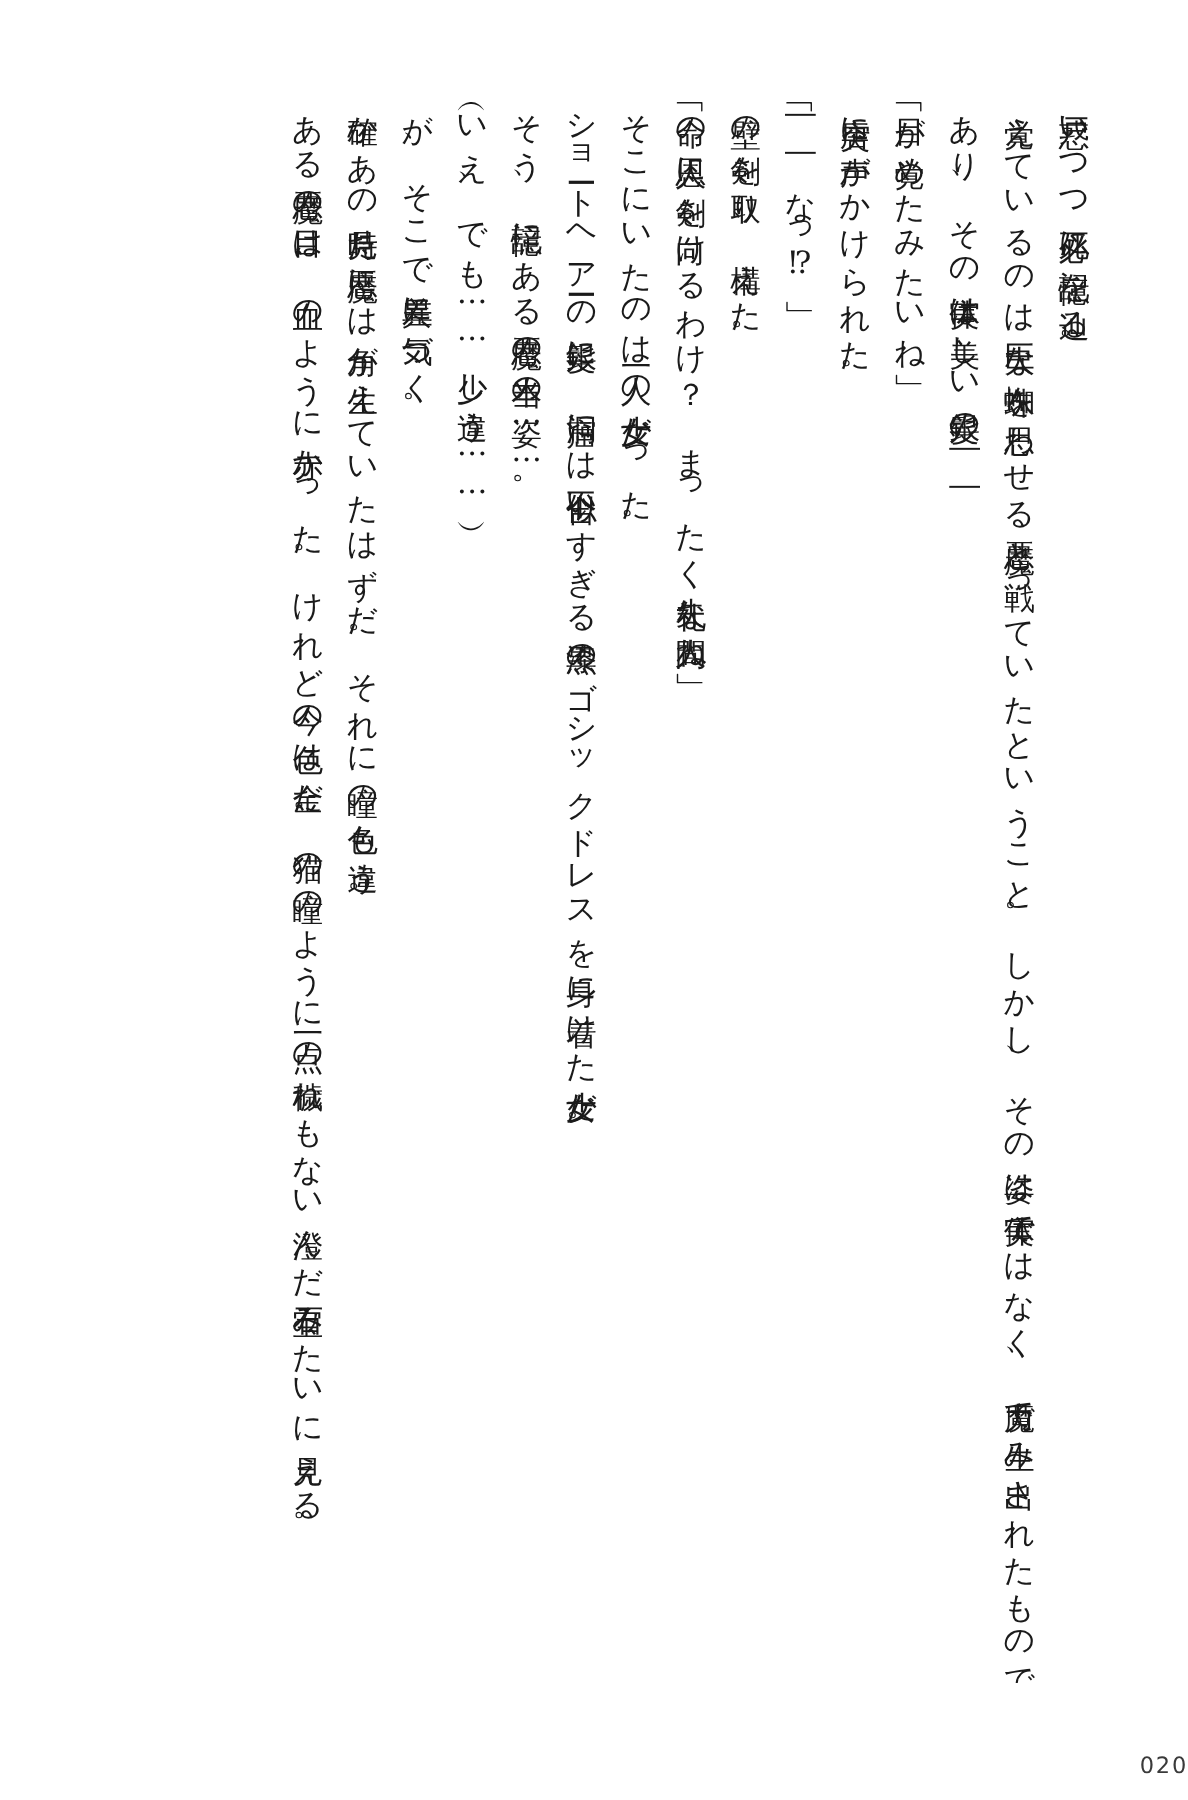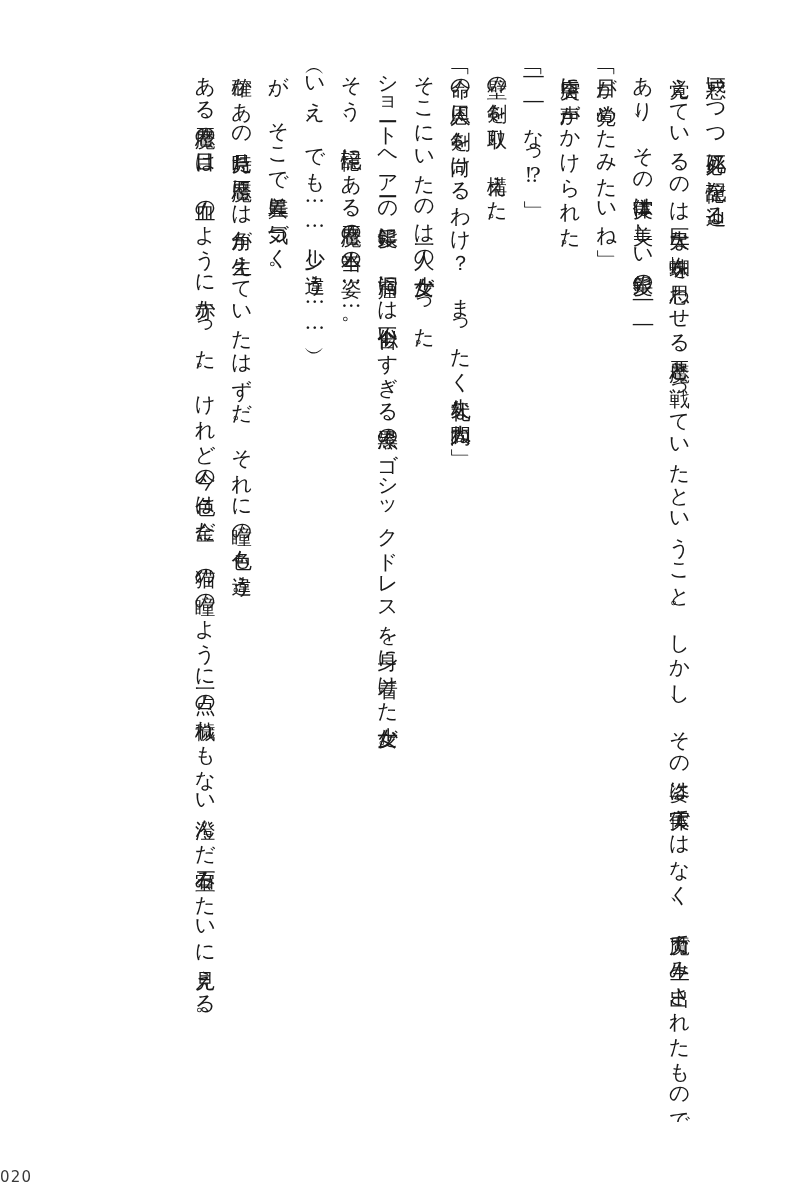--- a/index.html
+++ b/index.html
@@ -46,21 +46,21 @@
     text-indent: 1em;
   }
   #text-body p.noindent {
     text-indent: 0;
   }
   #page-number {
     position: absolute;
     bottom: 14px;
     left: 0;
     width: 792px;
-    text-align: left;
+    text-align: right;
     font-size: 15px;
     color: #3a3a3a;
     font-family: "DejaVu Sans", "Liberation Sans", sans-serif;
     letter-spacing: 0.08em;
   }
 </style>
 </head>
 <body>
 
 <div id="page">

